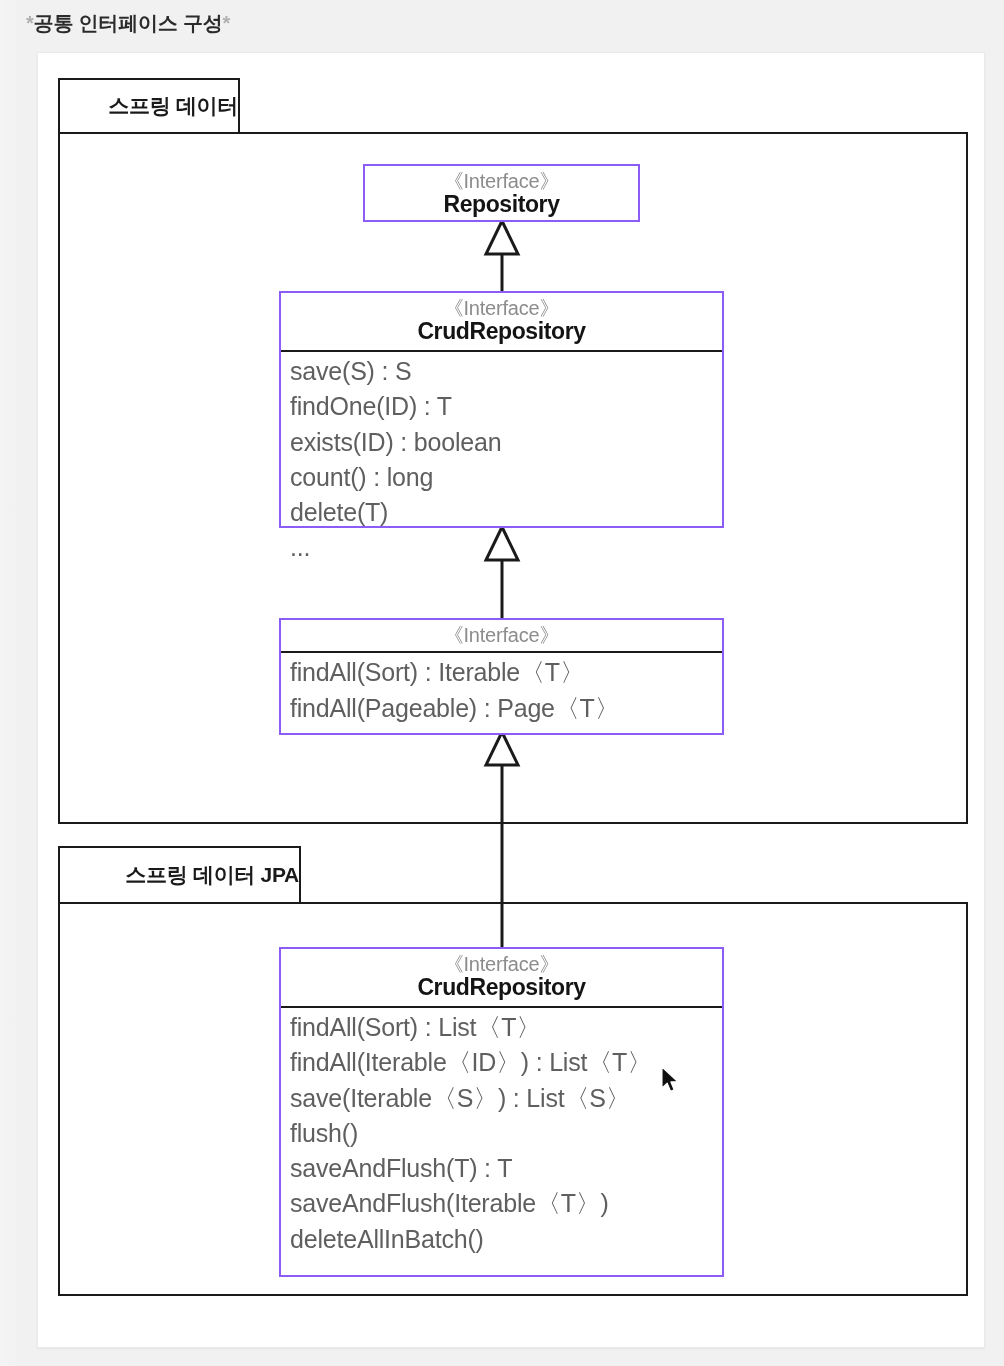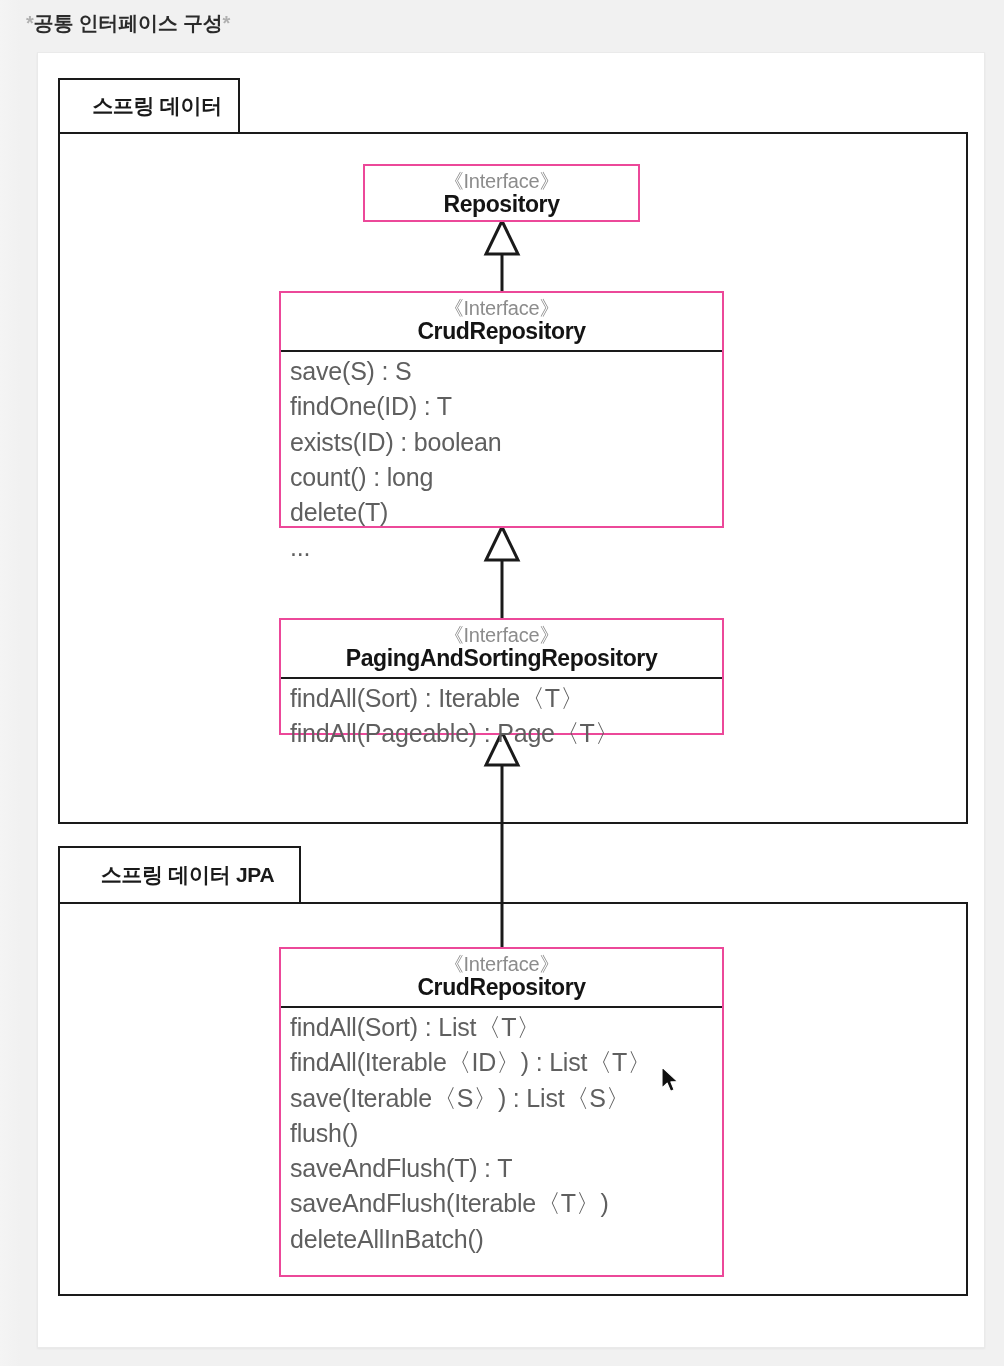--- a/index.html
+++ b/index.html
@@ -63,40 +63,40 @@
     border: 2px solid #1a1a1a;
     background: #ffffff;
     box-sizing: border-box;
     z-index: 3;
   }
   .pkg-tab-label {
     position: absolute;
     left: 0; right: 0;
     top: 50%;
     transform: translateY(-50%);
-    text-align: center;
+    text-align: right;
     padding-left: 16px;
     font-size: 21px;
     font-weight: bold;
     color: #1a1a1a;
     white-space: nowrap;
     letter-spacing: -0.3px;
   }
   .pkg-body {
     position: absolute;
     border: 2px solid #1a1a1a;
     background: transparent;
     box-sizing: border-box;
     z-index: 1;
   }
 
   
   .uml-box {
     position: absolute;
-    border: 2px solid #ec4899;
+    border: 2px solid #8b5cf6;
     background: #ffffff;
     box-sizing: border-box;
     z-index: 5;
   }
   .uml-head {
     padding: 4px 6px 5px 6px;
     text-align: center;
     box-sizing: border-box;
   }
   .uml-head.with-divider { border-bottom: 2px solid #1a1a1a; }
@@ -203,21 +203,20 @@
           <div class="uml-member">exists(ID) : boolean</div>
           <div class="uml-member">count() : long</div>
           <div class="uml-member">delete(T)</div>
           <div class="uml-member">...</div>
         </div>
       </div>
 
       <div class="uml-box" style="left:241px; top:565px; width:445px; height:117px;">
         <div class="uml-head with-divider">
           <div class="uml-stereo">《Interface》</div>
-          <div class="uml-name">PagingAndSortingRepository</div>
         </div>
         <div class="uml-members">
           <div class="uml-member">findAll(Sort) : Iterable〈T〉</div>
           <div class="uml-member">findAll(Pageable) : Page〈T〉</div>
         </div>
       </div>
 
       <div class="uml-box" style="left:241px; top:894px; width:445px; height:330px;">
         <div class="uml-head with-divider">
           <div class="uml-stereo">《Interface》</div>

